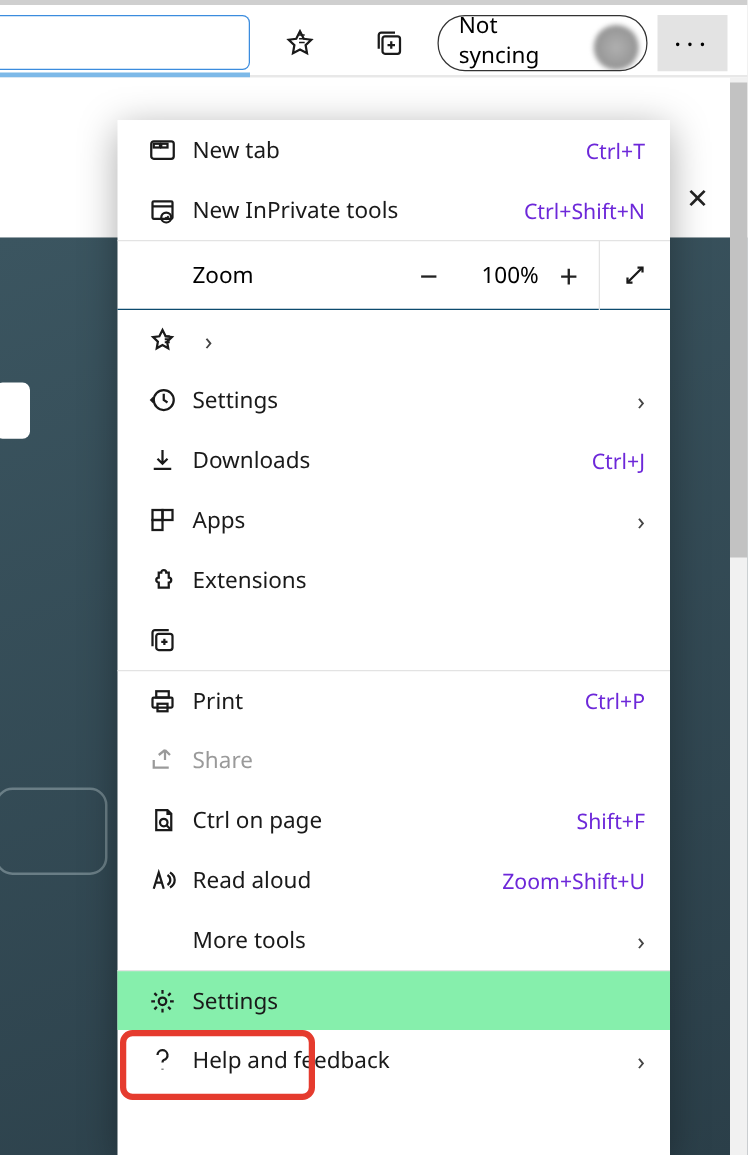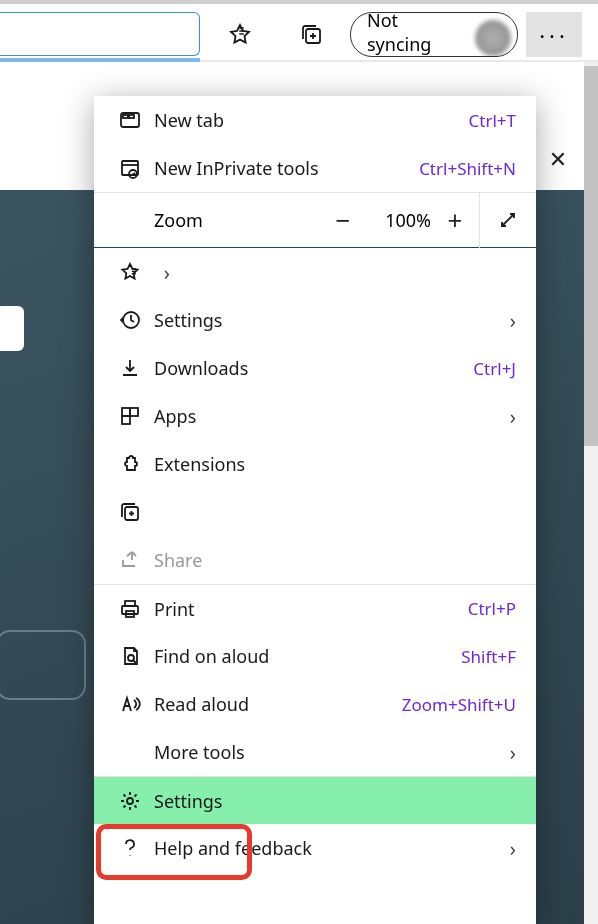--- a/index.html
+++ b/index.html
@@ -177,50 +177,50 @@
     <div class="row">
       <span class="iconcell">
           <svg width="22" height="22">
             <rect class="ico" x="6" y="6" width="13" height="13" rx="2"></rect>
             <path class="ico" d="M3 16V5a2 2 0 0 1 2-2h11"></path>
             <path class="ico" d="M12.5 10v5M10 12.5h5"></path>
           </svg>
         </span>
     </div>
 
-    <div class="row disabled">
-      <span class="iconcell">
-          <svg width="22" height="22">
-            <path class="ico dis" d="M4 11v6h12M8 7l5-4 0 0M13 3v8M13 3l4 4"></path>
-          </svg>
-        </span>
-      <span class="label">Share</span>
-    </div>
-
     <div class="row sep">
       <span class="iconcell">
           <svg width="22" height="22">
             <rect class="ico" x="6" y="3" width="10" height="5"></rect>
             <rect class="ico" x="3" y="8" width="16" height="8" rx="1"></rect>
             <rect class="ico" x="7" y="13" width="8" height="6"></rect>
           </svg>
         </span>
       <span class="label">Print</span>
       <span class="shortcut">Ctrl+P</span>
     </div>
 
+    <div class="row disabled">
+      <span class="iconcell">
+          <svg width="22" height="22">
+            <path class="ico dis" d="M4 11v6h12M8 7l5-4 0 0M13 3v8M13 3l4 4"></path>
+          </svg>
+        </span>
+      <span class="label">Share</span>
+    </div>
+
     <div class="row">
       <span class="iconcell">
           <svg width="22" height="22">
             <path class="ico" d="M6 3h9l3 3v13H6zM15 3v3h3"></path>
             <circle class="ico" cx="12" cy="13" r="3"></circle>
             <path class="ico" d="M14 15l3 3"></path>
           </svg>
         </span>
-      <span class="label">Find on aloud</span>
+      <span class="label">Ctrl on page</span>
       <span class="shortcut">Shift+F</span>
     </div>
 
     <div class="row">
       <span class="iconcell">
           <svg width="22" height="22">
             <path class="ico" d="M4 18l4-13 4 13M5.5 13h5"></path>
             <path class="ico" d="M15 7c3 2 3 6 0 8M17 5c5 3 5 9 0 12"></path>
           </svg>
         </span>

